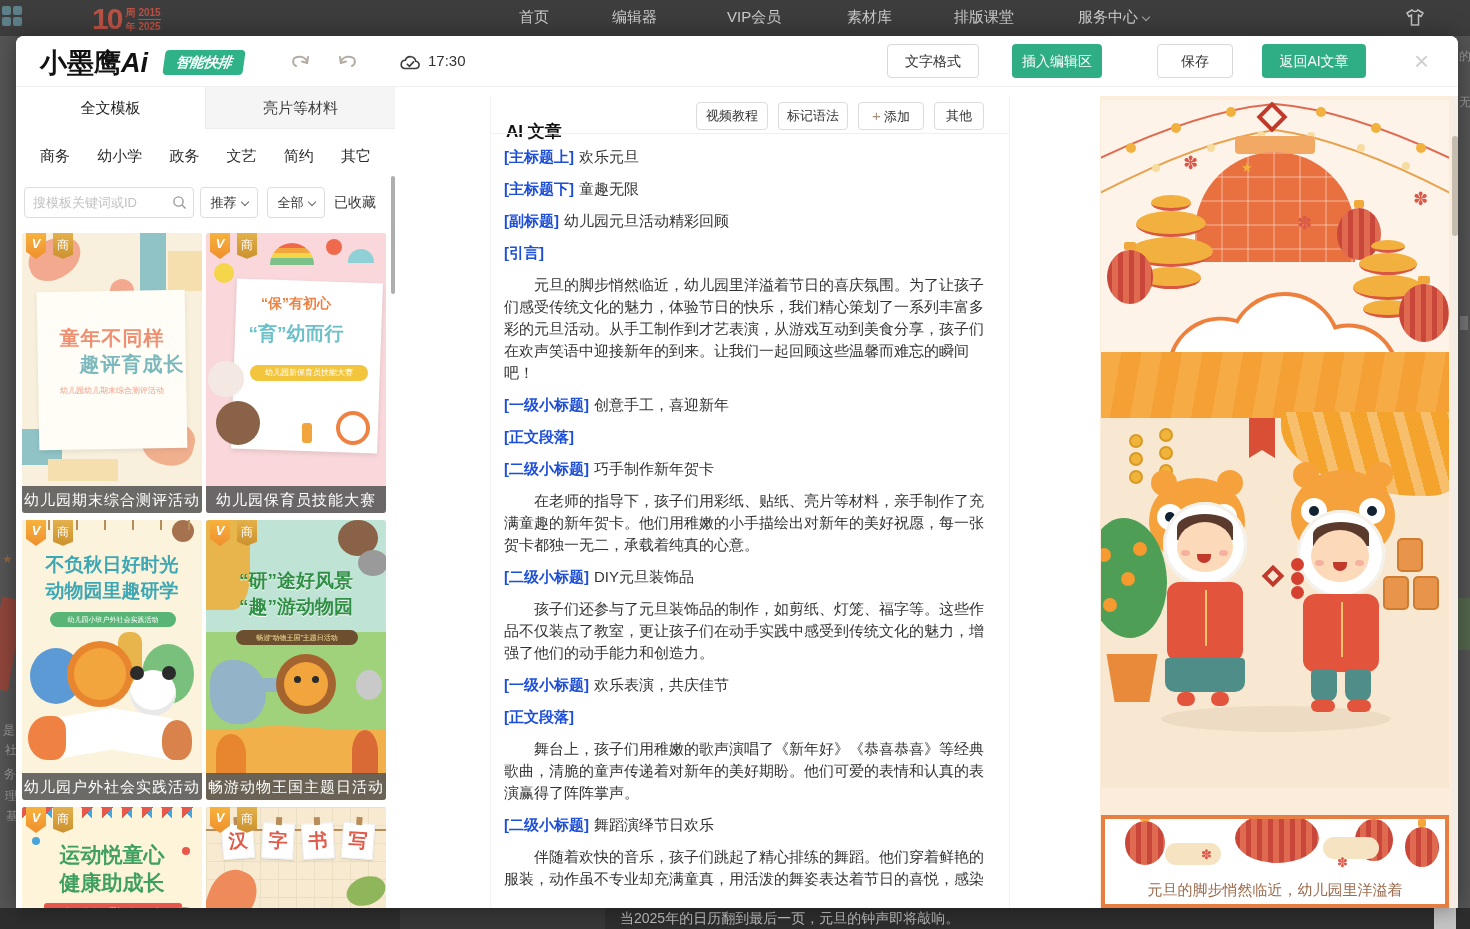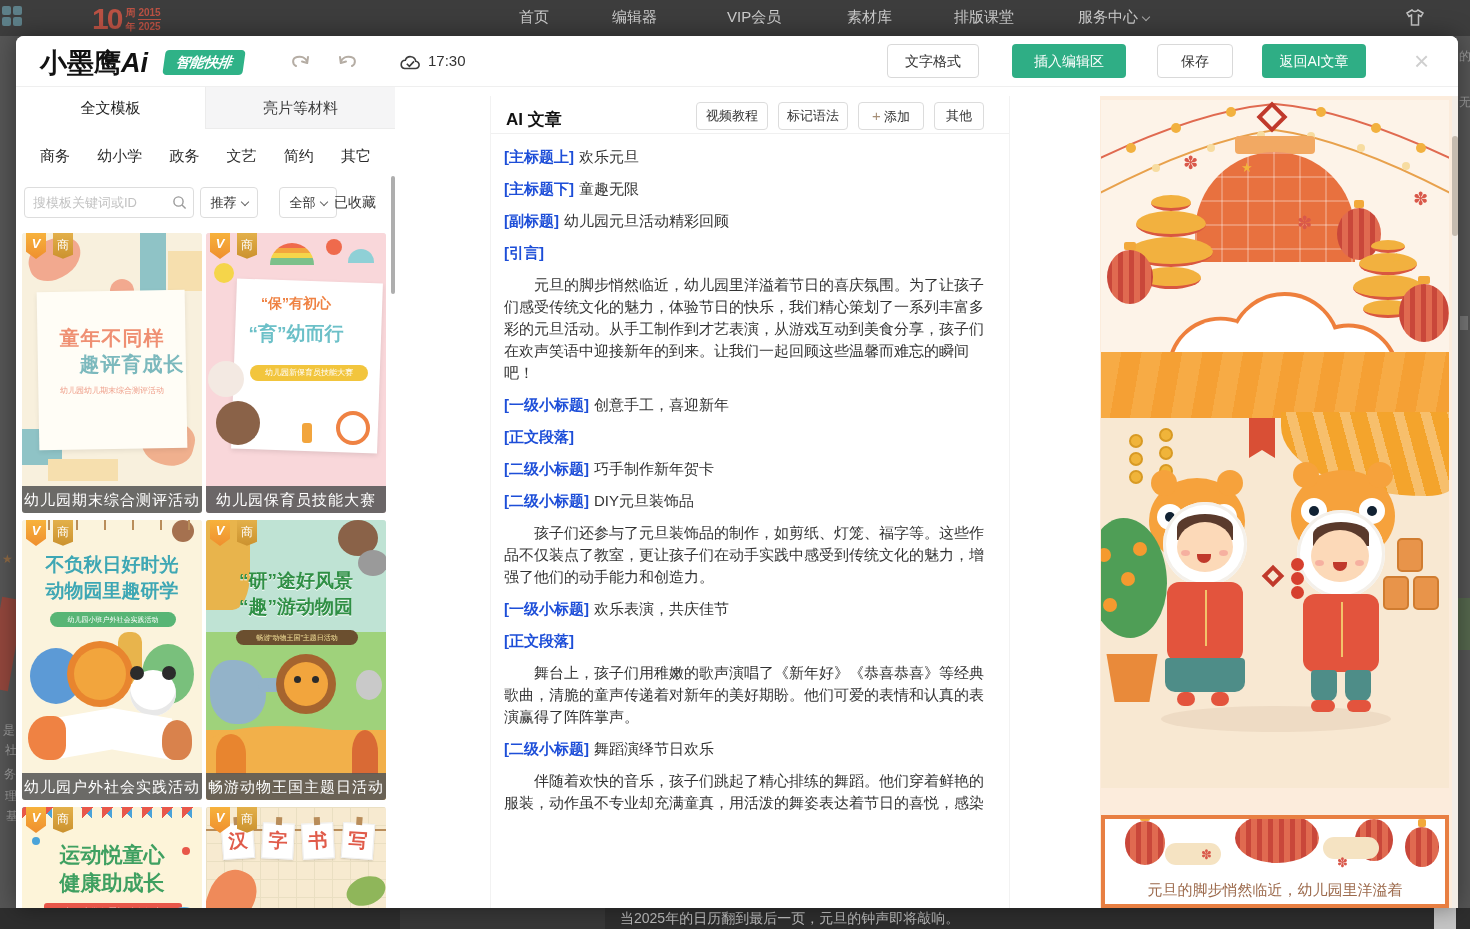--- a/index.html
+++ b/index.html
@@ -116,21 +116,21 @@
          linear-gradient(90deg,#eadfc2 1px,transparent 1px); background-size:18px 18px; }
   .hangline { position:absolute; left:0; top:22px; width:100%; height:2px; background:#b98d5a; }
   .hcard { position:absolute; top:16px; width:32px; height:36px; background:#fff; border:1px solid #eee;
     box-shadow:0 1px 2px rgba(0,0,0,.15); color:#e05b4a; font-size:19px; font-weight:bold;
     text-align:center; line-height:34px; }
   .hcard::before { content:""; position:absolute; left:12px; top:-7px; width:6px; height:8px; background:#b98d5a; }
 
   
   #article { position:absolute; left:474px; top:60px; width:520px; height:812px; background:#fff;
     border-left:1px solid #f2f2f2; border-right:1px solid #f2f2f2; }
-  #article .ph { position:absolute; left:15px; top:12px; font-size:17px; font-weight:bold; color:#111; }
+  #article .ph { position:absolute; left:15px; top:24px; font-size:17px; font-weight:bold; color:#111; }
   .abtn { position:absolute; top:6px; height:28px; border:1px solid #dcdcdc; border-radius:4px;
     background:#fff; font-size:13px; color:#333; text-align:center; line-height:26px; cursor:pointer; }
   .abtn .plus { color:#a58e76; font-size:15px; margin-right:3px; }
   #article .hdiv { position:absolute; left:0; top:37px; width:100%; border-bottom:1px solid #f0f0f0; }
   #acontent { position:absolute; left:13px; top:50px; width:494px; height:762px; overflow:hidden;
     font-size:15px; color:#333; }
   #acontent p { line-height:22px; margin:0 0 10px; }
   #acontent p.para { text-indent:2em; }
   #acontent .tag { font-weight:bold; color:#1d4ed8; }
   #acontent .tag + .tx { margin-left:5px; }
@@ -262,21 +262,21 @@
     <svg class="hicon" style="left:318px;top:14px;transform:scaleX(-1)" width="26" height="22" viewBox="0 0 26 22">
       <path d="M8 16 C4 14 4 8 9 7 C14 6 18 8 19 12" fill="none" stroke="#b5ada4" stroke-width="2" stroke-linecap="round"></path>
       <path d="M20 7 L19.2 13 L14 11.5" fill="none" stroke="#b5ada4" stroke-width="2" stroke-linecap="round" stroke-linejoin="round"></path>
     </svg>
     <svg class="hicon" style="left:382px;top:17px" width="24" height="19" viewBox="0 0 24 19">
       <path d="M6.5 15.5 a4.2 4.2 0 0 1 0.8-8.3 a5.4 5.4 0 0 1 10.4 1 a3.6 3.6 0 0 1 -0.4 7.3 z" fill="none" stroke="#3c3c3c" stroke-width="1.6"></path>
       <path d="M8.8 10.8 l2.6 2.6 l4.6-5" fill="none" stroke="#3c3c3c" stroke-width="1.6"></path>
     </svg>
     <span class="time">17:30</span>
     <div class="btn" style="left:871px;width:92px">文字格式</div>
-    <div class="btn green" style="left:996px;width:114px">插入编辑区</div>
+    <div class="btn green" style="left:996px;width:90px">插入编辑区</div>
     <div class="btn" style="left:1141px;width:76px">保存</div>
     <div class="btn green" style="left:1246px;width:104px">返回AI文章</div>
     <div class="close-x">×</div>
   </div>
 
   <div class="tab" id="tab-full">全文模板</div>
   <div class="tab" id="tab-custom">亮片等材料</div>
   <div id="cats">
     <span>商务</span>
     <span>幼小学</span>
@@ -286,21 +286,21 @@
     <span>其它</span>
   </div>
   <div class="search-box">
     <input placeholder="搜模板关键词或ID" style="">
     <svg width="15" height="15" viewBox="0 0 15 15">
       <circle cx="6.5" cy="6.5" r="4.6" fill="none" stroke="#9a9a9a" stroke-width="1.4"></circle>
       <line x1="10" y1="10" x2="13.6" y2="13.6" stroke="#9a9a9a" stroke-width="1.4"></line>
     </svg>
   </div>
   <div class="dd" style="left:184px"><span>推荐</span><i class="chev"></i></div>
-  <div class="dd" style="left:263px"><span>全部</span><i class="chev"></i></div>
+  <div class="dd" style="left:251px"><span>全部</span><i class="chev"></i></div>
   <span id="fav">已收藏</span>
   <div id="side-scroll"></div>
 
   <div class="tcard" style="left:6px;top:197px">
     <div class="poster th1">
       <div class="geo" style="left:118px;top:0;width:26px;height:58px;background:#8fc3c6"></div>
       <div class="geo" style="left:146px;top:18px;width:34px;height:40px;background:#f6dfae"></div>
       <div class="geo" style="left:88px;top:46px;width:24px;height:24px;border-radius:50%;background:#f2a98f"></div>
       <div class="geo" style="left:6px;top:6px;width:54px;height:40px;background:#f2a98f;border-radius:50% 40% 60% 40%;transform:rotate(-18deg)"></div>
       <div class="geo" style="left:0;top:196px;width:40px;height:36px;background:#8fc3c6"></div>
@@ -425,20 +425,21 @@
     <div class="hdiv"></div>
     <div id="acontent">
       <p><span class="tag">[主标题上]</span><span class="tx">欢乐元旦</span></p>
       <p><span class="tag">[主标题下]</span><span class="tx">童趣无限</span></p>
       <p><span class="tag">[副标题]</span><span class="tx">幼儿园元旦活动精彩回顾</span></p>
       <p><span class="tag">[引言]</span><span class="tx"></span></p>
       <p class="para"><span class="tx">元旦的脚步悄然临近，幼儿园里洋溢着节日的喜庆氛围。为了让孩子们感受传统文化的魅力，体验节日的快乐，我们精心策划了一系列丰富多彩的元旦活动。从手工制作到才艺表演，从游戏互动到美食分享，孩子们在欢声笑语中迎接新年的到来。让我们一起回顾这些温馨而难忘的瞬间吧！</span></p>
       <p><span class="tag">[一级小标题]</span><span class="tx">创意手工，喜迎新年</span></p>
       <p><span class="tag">[正文段落]</span><span class="tx"></span></p>
       <p><span class="tag">[二级小标题]</span><span class="tx">巧手制作新年贺卡</span></p>
+      <p class="para"><span class="tx">在老师的指导下，孩子们用彩纸、贴纸、亮片等材料，亲手制作了充满童趣的新年贺卡。他们用稚嫩的小手描绘出对新年的美好祝愿，每一张贺卡都独一无二，承载着纯真的心意。</span></p>
       <p><span class="tag">[二级小标题]</span><span class="tx">DIY元旦装饰品</span></p>
       <p class="para"><span class="tx">孩子们还参与了元旦装饰品的制作，如剪纸、灯笼、福字等。这些作品不仅装点了教室，更让孩子们在动手实践中感受到传统文化的魅力，增强了他们的动手能力和创造力。</span></p>
       <p><span class="tag">[一级小标题]</span><span class="tx">欢乐表演，共庆佳节</span></p>
       <p><span class="tag">[正文段落]</span><span class="tx"></span></p>
       <p class="para"><span class="tx">舞台上，孩子们用稚嫩的歌声演唱了《新年好》《恭喜恭喜》等经典歌曲，清脆的童声传递着对新年的美好期盼。他们可爱的表情和认真的表演赢得了阵阵掌声。</span></p>
       <p><span class="tag">[二级小标题]</span><span class="tx">舞蹈演绎节日欢乐</span></p>
       <p class="para"><span class="tx">伴随着欢快的音乐，孩子们跳起了精心排练的舞蹈。他们穿着鲜艳的服装，动作虽不专业却充满童真，用活泼的舞姿表达着节日的喜悦，感染</span></p>
     </div>
   </div>
 

